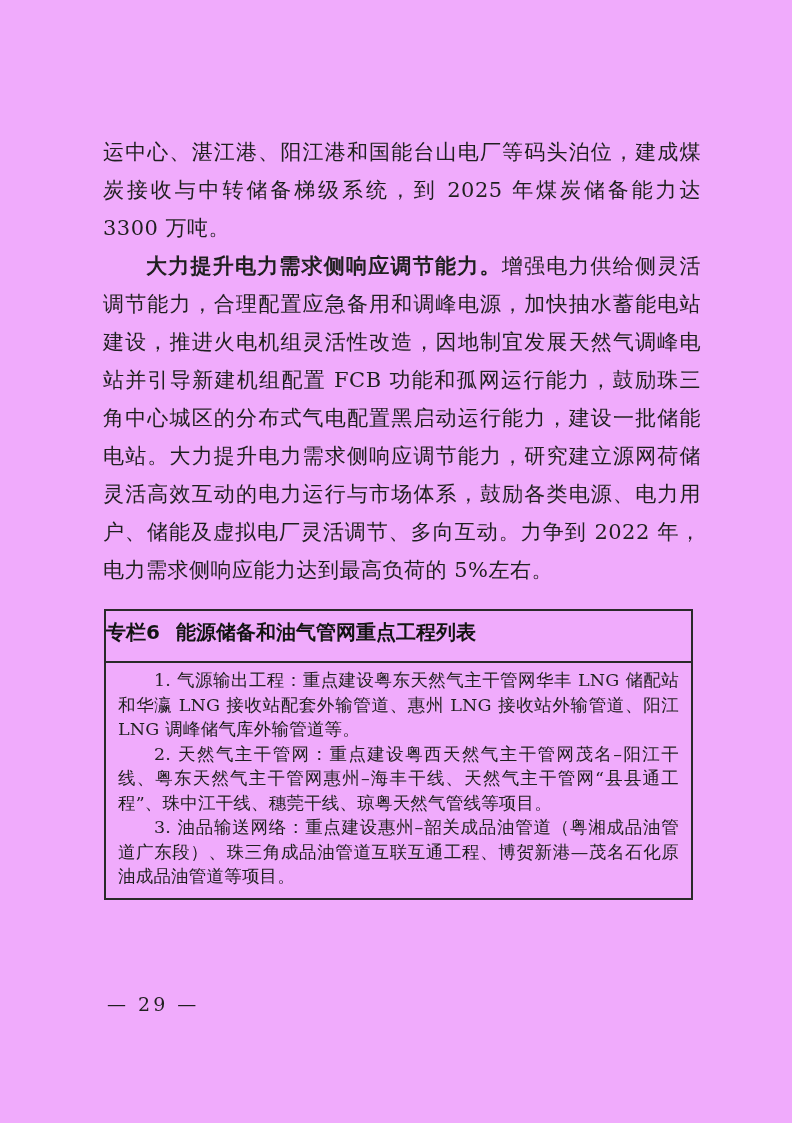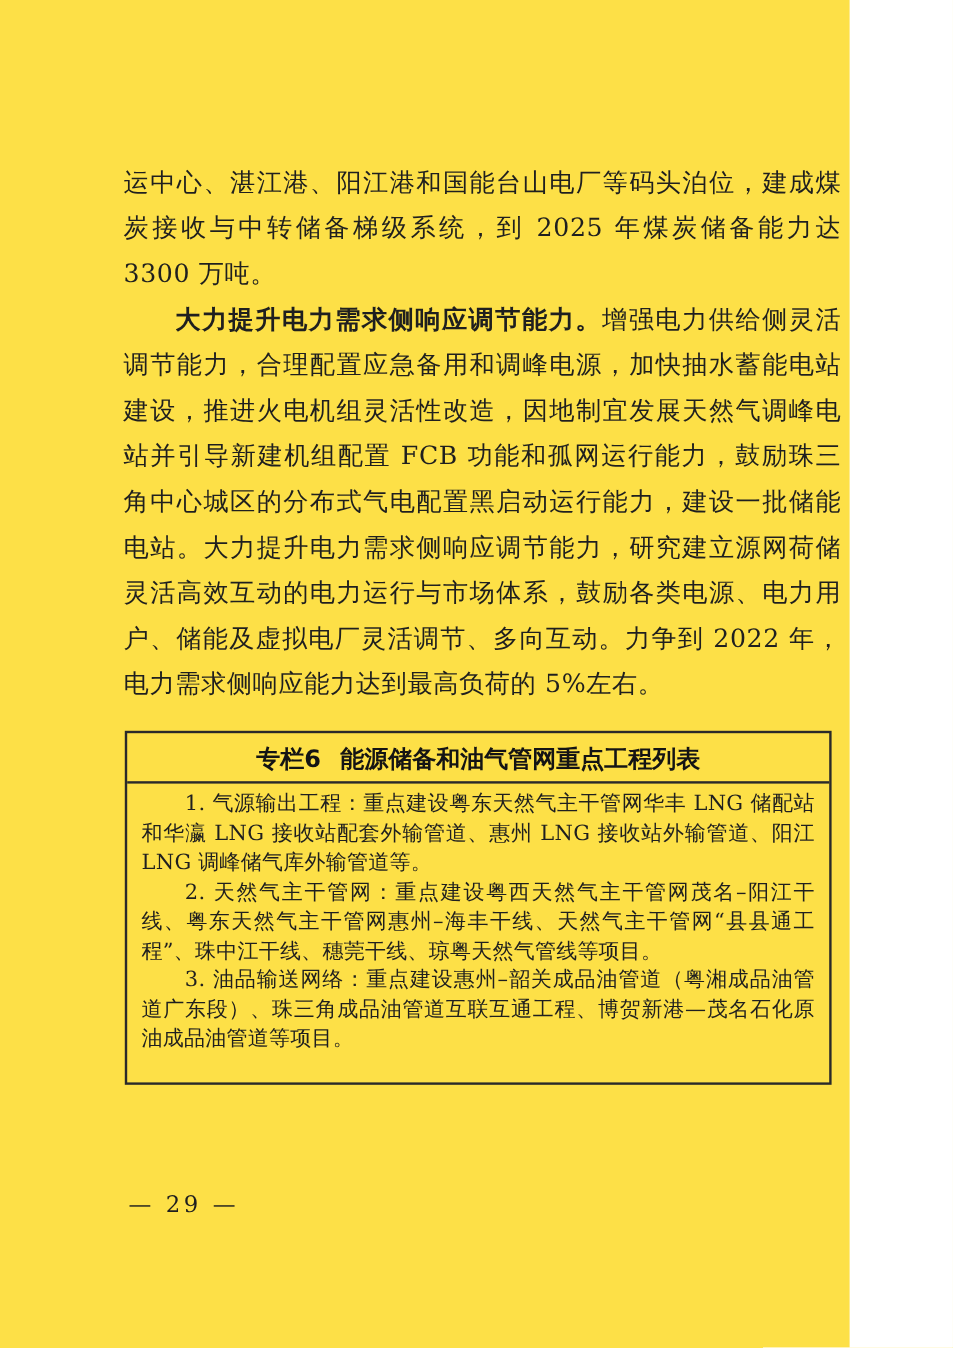--- a/index.html
+++ b/index.html
@@ -2,23 +2,23 @@
 <html><head>
 <meta charset="utf-8">
 <style>
   html, body {
     margin: 0;
     padding: 0;
     background: #ffffff;
   }
   .page {
     position: relative;
-    width: 708px;
+    width: 792px;
     height: 1123px;
-    background: #fde047;
+    background: #f0abfc;
     overflow: hidden;
     font-family: "DejaVu Serif", "Liberation Serif", serif;
     color: #1f1f1f;
   }
   .body-text {
     position: absolute;
     left: 103px;
     top: 133px;
     width: 598px;
   }
@@ -37,34 +37,33 @@
   }
   .feature-box {
     position: absolute;
     left: 104px;
     top: 609px;
     width: 589px;
     box-sizing: border-box;
     border: 2px solid #2a2a2a;
   }
   .box-title-bar {
-    text-align: center;
     font-family: "DejaVu Sans", "Liberation Sans", sans-serif;
     font-weight: bold;
     font-size: 20px;
     line-height: 26px;
-    padding: 8px 0 6px 0;
+    padding: 8px 0 16px 0;
     border-bottom: 2px solid #2a2a2a;
     color: #141414;
   }
   .box-title-bar .box-label {
     margin-right: 16px;
   }
   .box-content {
-    padding: 5px 12px 23px 12px;
+    padding: 5px 12px 9px 12px;
   }
   .box-content p {
     margin: 0;
     font-size: 17.5px;
     line-height: 24.5px;
     text-align: justify;
     text-indent: 36px;
     letter-spacing: 0.2px;
     color: #1f1f1f;
   }

